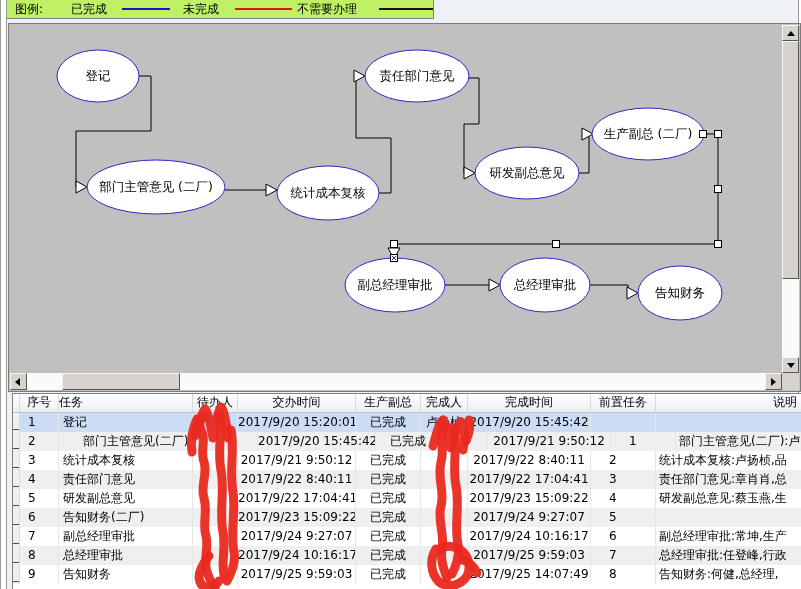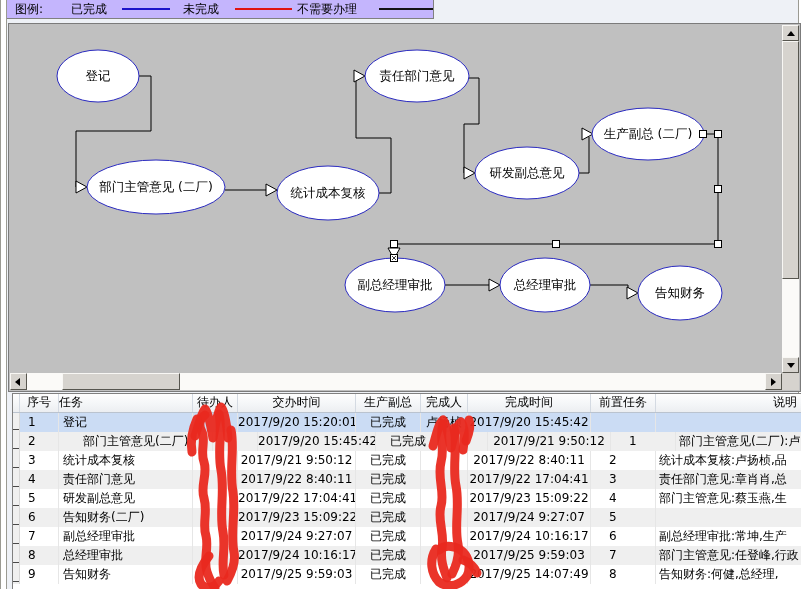--- a/index.html
+++ b/index.html
@@ -9,21 +9,21 @@
     font-family:"DejaVu Sans","Liberation Sans",sans-serif;
     font-size:12px;color:#000;
   }
   
   .win-edge-left{position:absolute;left:0;top:0;width:7px;height:589px;background:#fff;
     border-left:1px solid #9a9a92;border-right:1px solid #9a9a92;box-sizing:border-box;}
   .win-edge-right{position:absolute;right:0;top:0;width:3px;height:589px;background:#fff;
     border-left:1px solid #9a9a92;box-sizing:border-box;}
 
   
-  .legend-bar{position:absolute;left:7px;top:0;width:427px;height:19px;background:#c4b5fd;
+  .legend-bar{position:absolute;left:7px;top:0;width:427px;height:19px;background:#bef264;
     border-right:1px solid #808080;border-bottom:1px solid #808080;box-sizing:border-box;overflow:hidden;}
   .legend-bar .lg{position:absolute;top:1px;line-height:16px;white-space:nowrap;}
   .legend-line{position:absolute;top:8px;height:2px;}
 
   
   .flow-panel{position:absolute;left:8px;top:23px;width:793px;height:369px;box-sizing:border-box;
     border:1px solid #7b7b7b;background:#c0c0c0;}
   .flow-canvas{position:absolute;left:1px;top:1px;right:18px;bottom:18px;background:#c0c0c0;overflow:hidden;}
   .flow-svg{position:absolute;left:-9px;top:-24px;}
 
@@ -224,21 +224,21 @@
           <span class="mark"></span>
         </div>
         <div class="td" style="width: 39px; text-align: left; padding-left: 8px;">5</div>
         <div class="td" style="width: 134px; text-align: left; padding-left: 4px;">研发副总意见</div>
         <div class="td" style="width: 45px; text-align: left; padding-left: 4px;"></div>
         <div class="td" style="width: 118px; text-align: center;">2017/9/22 17:04:41</div>
         <div class="td" style="width: 65px; text-align: center;">已完成</div>
         <div class="td" style="width: 47px; text-align: center;"></div>
         <div class="td" style="width: 123px; text-align: center;">2017/9/23 15:09:22</div>
         <div class="td" style="width: 65px; text-align: left; padding-left: 18px;">4</div>
-        <div class="td last" style="width: 146px; text-align: left; padding-left: 3px;">部门主管意见:蔡玉燕,生</div>
+        <div class="td last" style="width: 146px; text-align: left; padding-left: 3px;">研发副总意见:蔡玉燕,生</div>
       </div>
       <div class="trow alt">
         <div class="rh">
           <span class="mark"></span>
         </div>
         <div class="td" style="width: 39px; text-align: left; padding-left: 8px;">6</div>
         <div class="td" style="width: 134px; text-align: left; padding-left: 4px;">告知财务(二厂)</div>
         <div class="td" style="width: 45px; text-align: left; padding-left: 4px;"></div>
         <div class="td" style="width: 118px; text-align: center;">2017/9/23 15:09:22</div>
         <div class="td" style="width: 65px; text-align: center;">已完成</div>
@@ -265,21 +265,21 @@
           <span class="mark"></span>
         </div>
         <div class="td" style="width: 39px; text-align: left; padding-left: 8px;">8</div>
         <div class="td" style="width: 134px; text-align: left; padding-left: 4px;">总经理审批</div>
         <div class="td" style="width: 45px; text-align: left; padding-left: 4px;"></div>
         <div class="td" style="width: 118px; text-align: center;">2017/9/24 10:16:17</div>
         <div class="td" style="width: 65px; text-align: center;">已完成</div>
         <div class="td" style="width: 47px; text-align: center;"></div>
         <div class="td" style="width: 123px; text-align: center;">2017/9/25 9:59:03</div>
         <div class="td" style="width: 65px; text-align: left; padding-left: 18px;">7</div>
-        <div class="td last" style="width: 146px; text-align: left; padding-left: 3px;">部门主管意见:任登峰,行政</div>
+        <div class="td last" style="width: 146px; text-align: left; padding-left: 3px;">总经理审批:任登峰,行政</div>
       </div>
       <div class="trow">
         <div class="rh">
           <span class="mark"></span>
         </div>
         <div class="td" style="width: 39px; text-align: left; padding-left: 8px;">9</div>
         <div class="td" style="width: 134px; text-align: left; padding-left: 4px;">告知财务</div>
         <div class="td" style="width: 45px; text-align: left; padding-left: 4px;"></div>
         <div class="td" style="width: 118px; text-align: center;">2017/9/25 9:59:03</div>
         <div class="td" style="width: 65px; text-align: center;">已完成</div>

